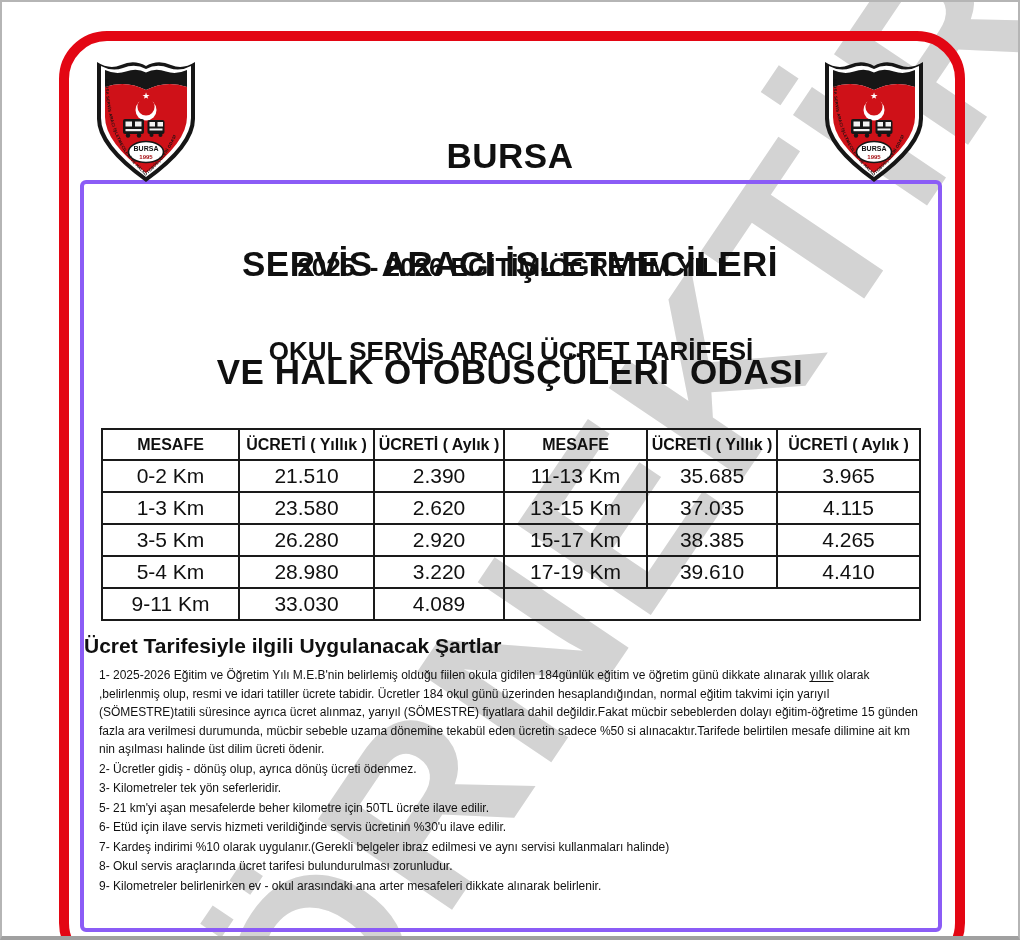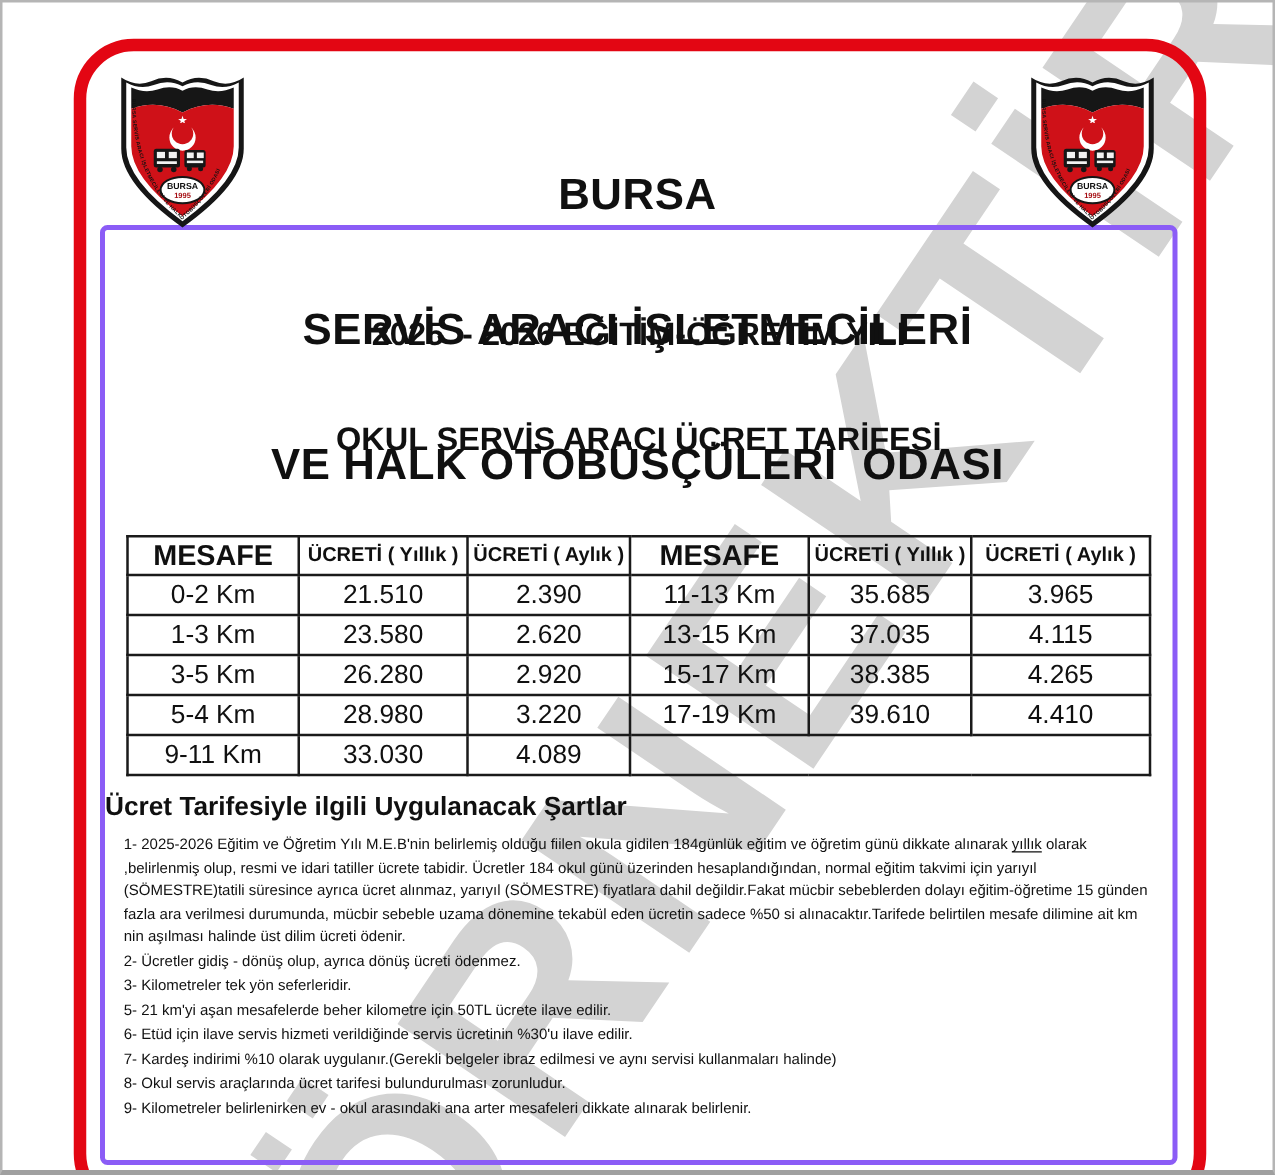--- a/index.html
+++ b/index.html
@@ -59,21 +59,21 @@
     margin:7px 0 0 17px;
     table-layout:fixed;
   }
   table.tariff-table th, table.tariff-table td {
     border:2px solid #1a1a1a;
     text-align:center; vertical-align:middle;
     padding:0; overflow:hidden;
   }
   table.tariff-table th { height:29px; }
   table.tariff-table td { height:30px; font-size:21px; }
-  th.h-mesafe { font-size:23px; }
+  th.h-mesafe { font-size:16px; }
   th.h-ucret  { font-size:16px; }
   .terms-heading {
     text-align:left; font-weight:bold; font-size:21px;
     margin-top:13px;
   }
   .terms-list {
     margin:8px 12px 0 15px;
     font-size:12px; line-height:18.5px; color:#111111;
   }
   .terms-list p { margin:0 0 1px 0; }

